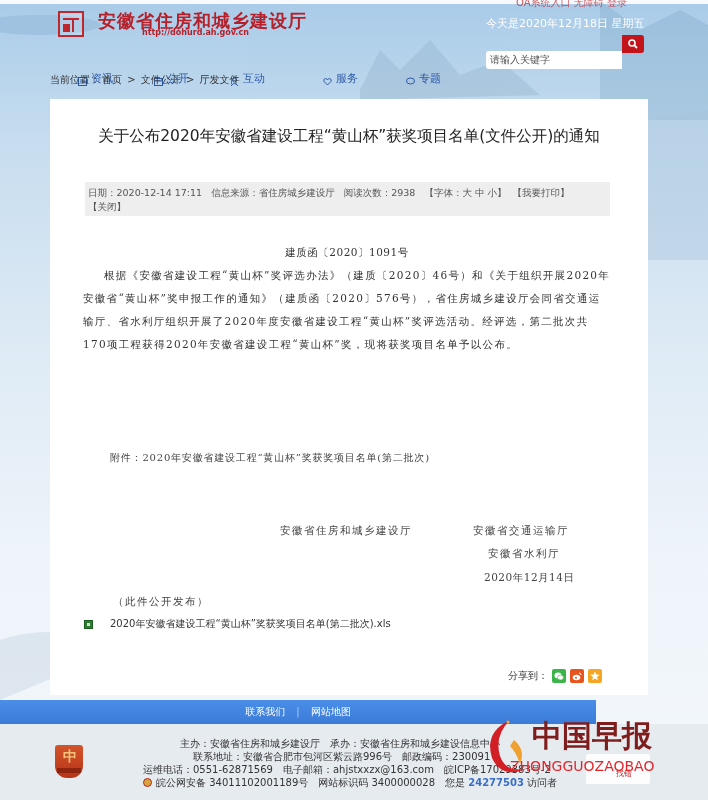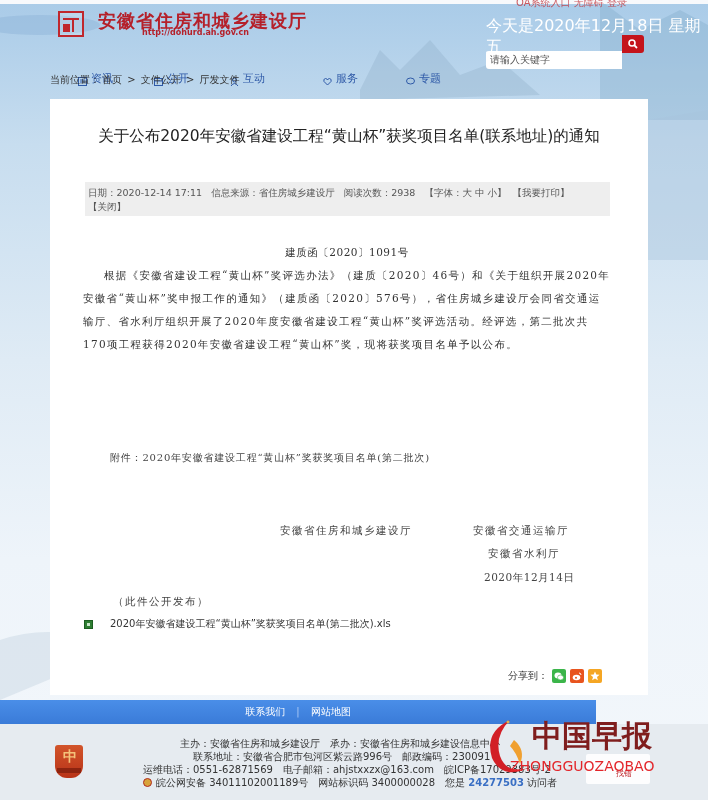--- a/index.html
+++ b/index.html
@@ -31,21 +31,21 @@
     font-family: "DejaVu Serif", "Liberation Serif", serif;
     font-weight: bold; font-size: 18px; color: #b5202a; letter-spacing: 1px;
   }
   .site-url {
     position: absolute; left: 142px; top: 28px; font-size: 8px; font-weight: bold; color: #b5202a;
   }
   .toplinks {
     position: absolute; left: 516px; top: -4px; font-size: 10px; color: #c0272d; opacity: 0.75;
   }
   .today {
-    position: absolute; left: 486px; top: 16px; font-size: 16px; color: #ffffff;
+    position: absolute; left: 486px; top: 16px; font-size: 11px; color: #ffffff;
   }
   .search {
     position: absolute; left: 486px; top: 35px; width: 158px; height: 18px;
   }
   .search input {
     position: absolute; left: 0; top: 16px; width: 136px; height: 18px;
     border: none; border-radius: 3px 0 0 3px; background: #fff;
     font-size: 10px; padding-left: 4px; color: #666;
     font-family: Liberation Mono, monospace;
   }
@@ -216,21 +216,21 @@
   <div class="breadcrumb">
     <span>当前位置：</span><span>首页</span>
     <span>&gt;</span>
     <span>文件公开</span>
     <span>&gt;</span>
     <span>厅发文件</span>
   </div>
 </div>
 
 <div class="card">
-  <div class="title">关于公布2020年安徽省建设工程“黄山杯”获奖项目名单(联系地址)的通知</div>
+  <div class="title">关于公布2020年安徽省建设工程“黄山杯”获奖项目名单(文件公开)的通知</div>
   <div class="meta">
     <span>日期：2020-12-14 17:11</span>
     <span>信息来源：省住房城乡建设厅</span>
     <span>阅读次数：2938</span>
     <span class="lnk">【字体：大 中 小】</span><span class="lnk">【我要打印】</span><br>
     <span class="lnk">【关闭】</span>
   </div>
 
   <div class="body">
     <span class="doc-no">建质函〔2020〕1091号</span>

